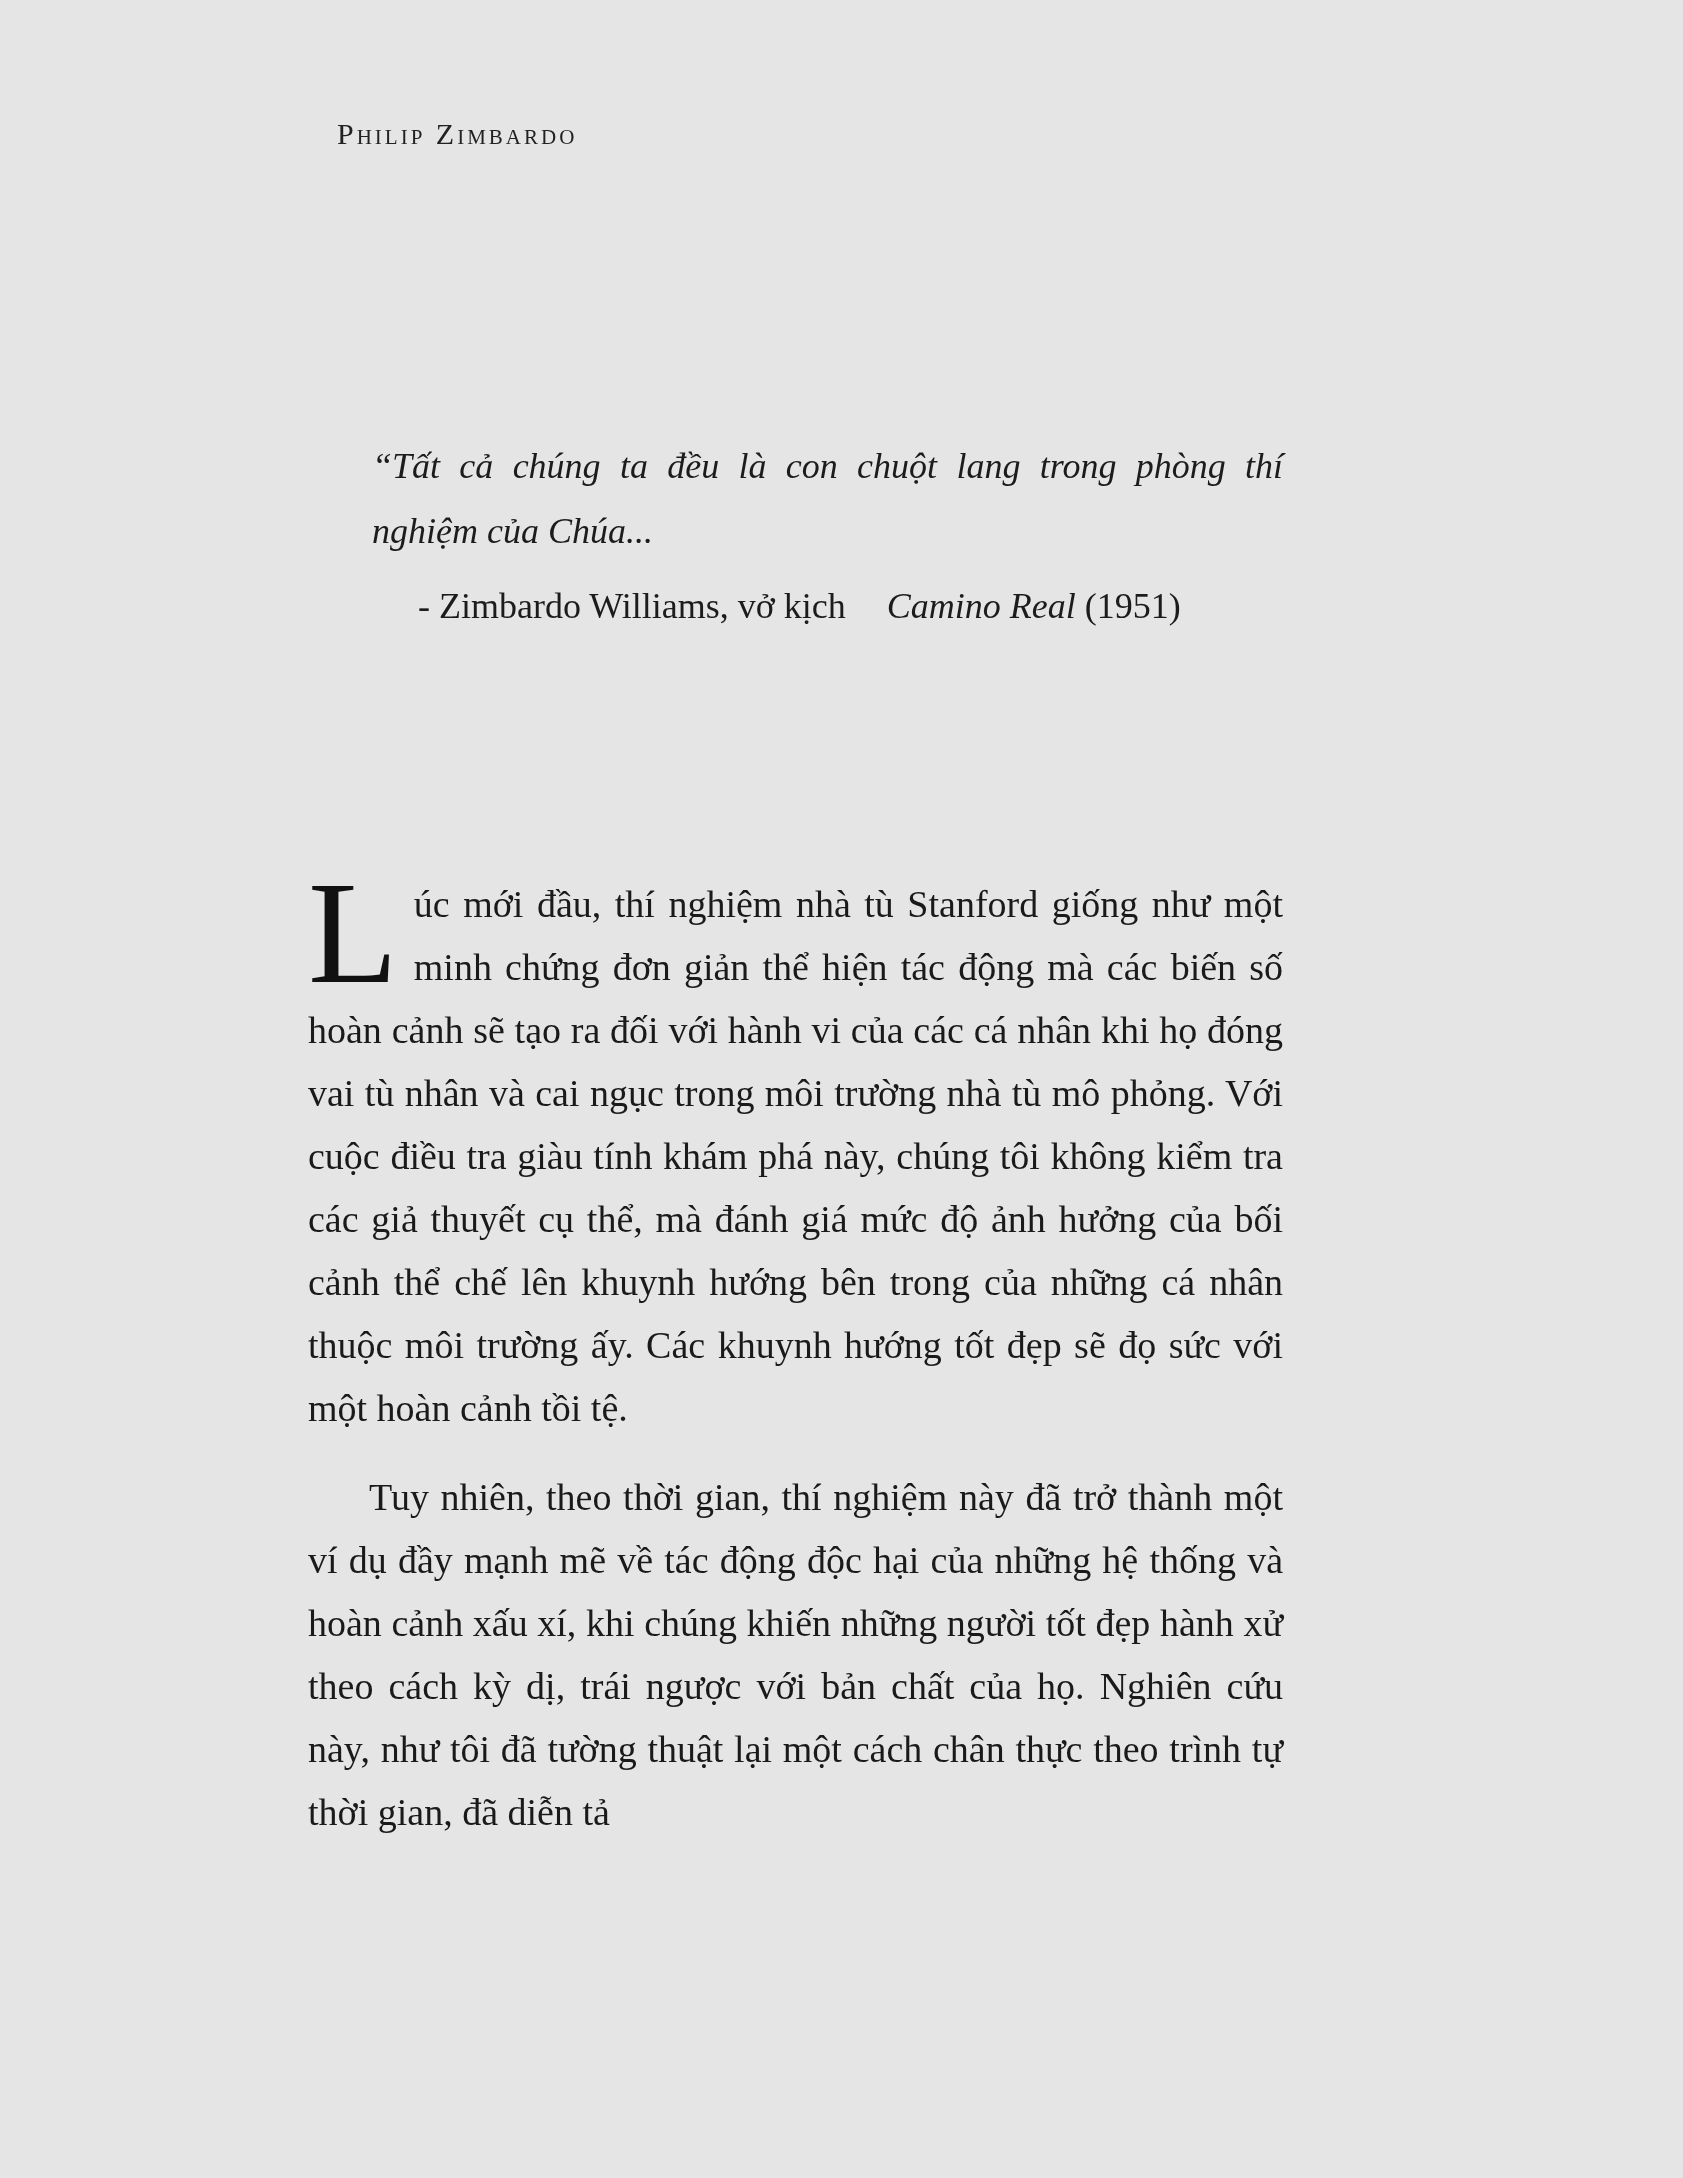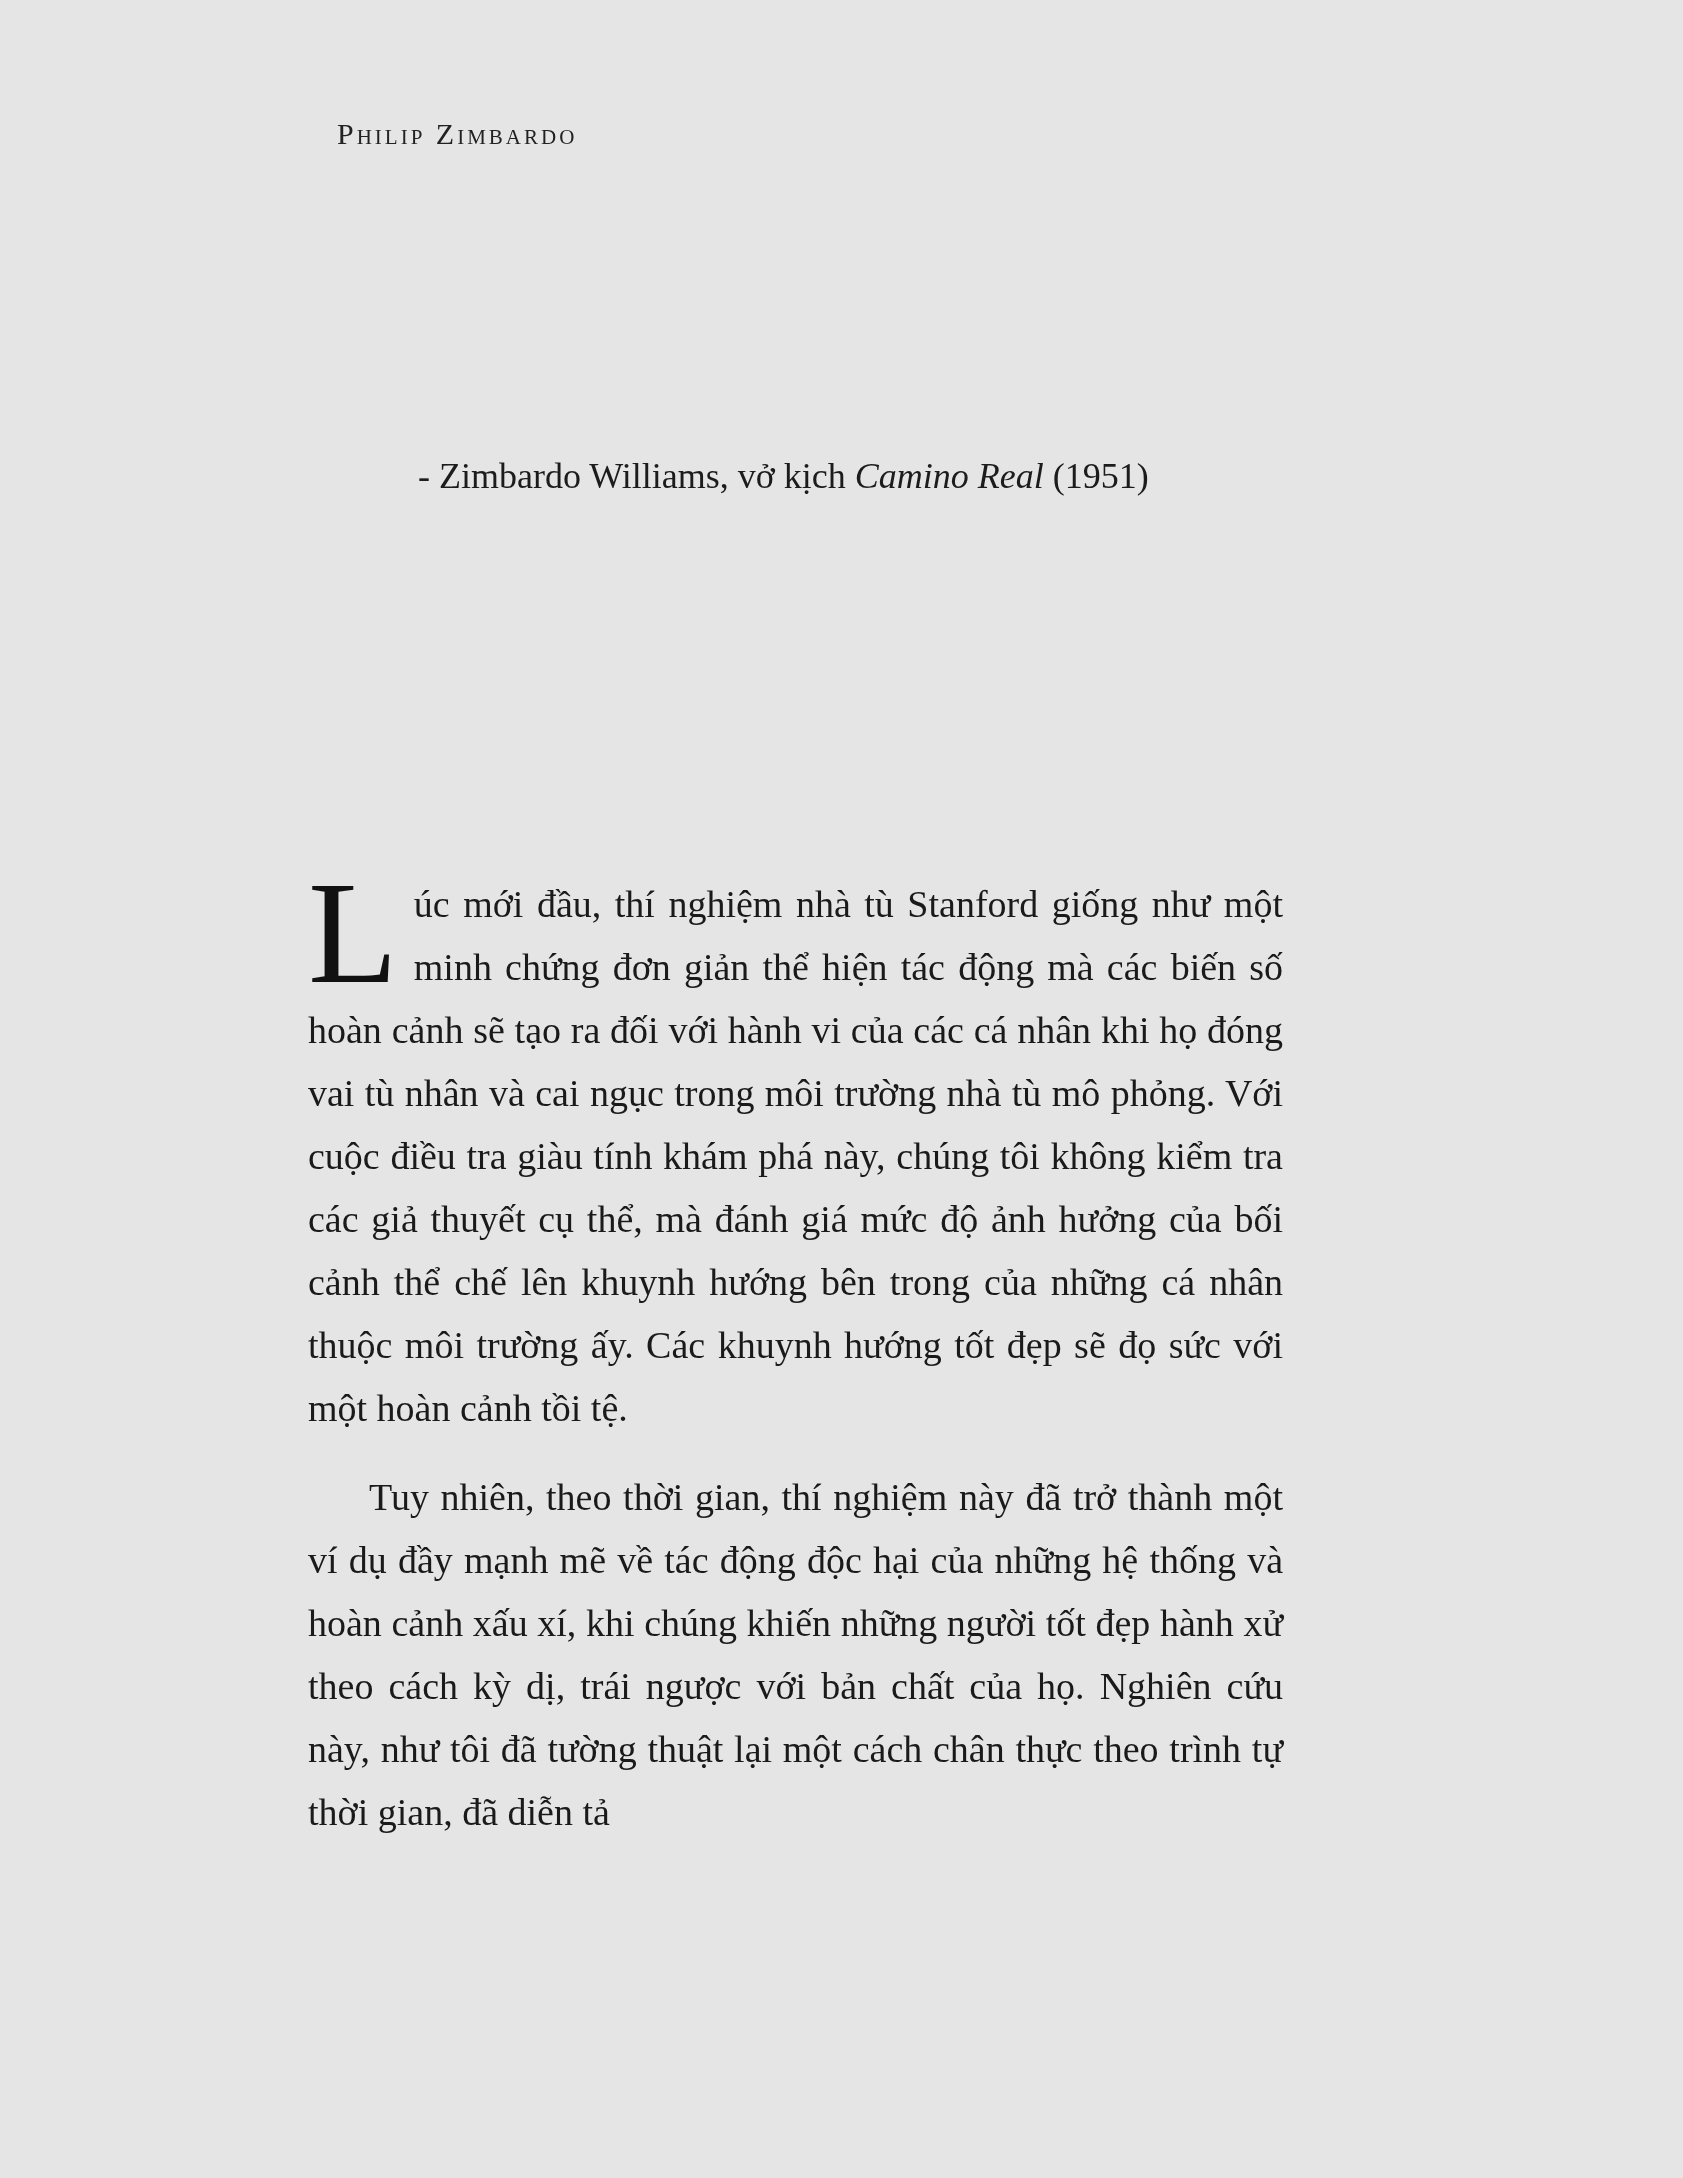--- a/index.html
+++ b/index.html
@@ -41,21 +41,21 @@
   }
   .epigraph-para { margin: 0; }
   .epigraph-para2 { margin-top: 57px; }
   .attribution {
     margin: 10px 0 0 46px;
     font-style: normal;
     text-align: left;
     font-size: 36px;
     line-height: 65px;
   }
-  .attribution .italic { font-style: italic; }
+  .attribution .italic { font-style: italic; margin-left: 32px; }
   .body-text {
     position: absolute;
     left: 308px;
     top: 873px;
     width: 975px;
     font-size: 38px;
     line-height: 63px;
     text-align: justify;
     color: #1a1a1a;
   }
@@ -80,20 +80,21 @@
   }
 </style>
 </head>
 <body>
 
 <div class="page">
 
   <div class="running-head">Philip Zimbardo</div>
 
   <div class="epigraph">
+    <p class="epigraph-para">“Tất cả chúng ta đều là con chuột lang trong phòng thí nghiệm của Chúa...</p>
     <p class="attribution"><span>- Zimbardo Williams, vở kịch </span><span class="italic">Camino Real</span><span> (1951)</span></p>
   </div>
 
   <div class="body-text">
     <p class="para"><span class="dropcap">L</span><span>úc mới đầu, thí nghiệm nhà tù Stanford giống như một minh chứng đơn giản thể hiện tác động mà các biến số hoàn cảnh sẽ tạo ra đối với hành vi của các cá nhân khi họ đóng vai tù nhân và cai ngục trong môi trường nhà tù mô phỏng. Với cuộc điều tra giàu tính khám phá này, chúng tôi không kiểm tra các giả thuyết cụ thể, mà đánh giá mức độ ảnh hưởng của bối cảnh thể chế lên khuynh hướng bên trong của những cá nhân thuộc môi trường ấy. Các khuynh hướng tốt đẹp sẽ đọ sức với một hoàn cảnh tồi tệ.</span></p>
     <p class="para para-indent">Tuy nhiên, theo thời gian, thí nghiệm này đã trở thành một ví dụ đầy mạnh mẽ về tác động độc hại của những hệ thống và hoàn cảnh xấu xí, khi chúng khiến những người tốt đẹp hành xử theo cách kỳ dị, trái ngược với bản chất của họ. Nghiên cứu này, như tôi đã tường thuật lại một cách chân thực theo trình tự thời gian, đã diễn tả</p>
   </div>
 
 
 </div>

